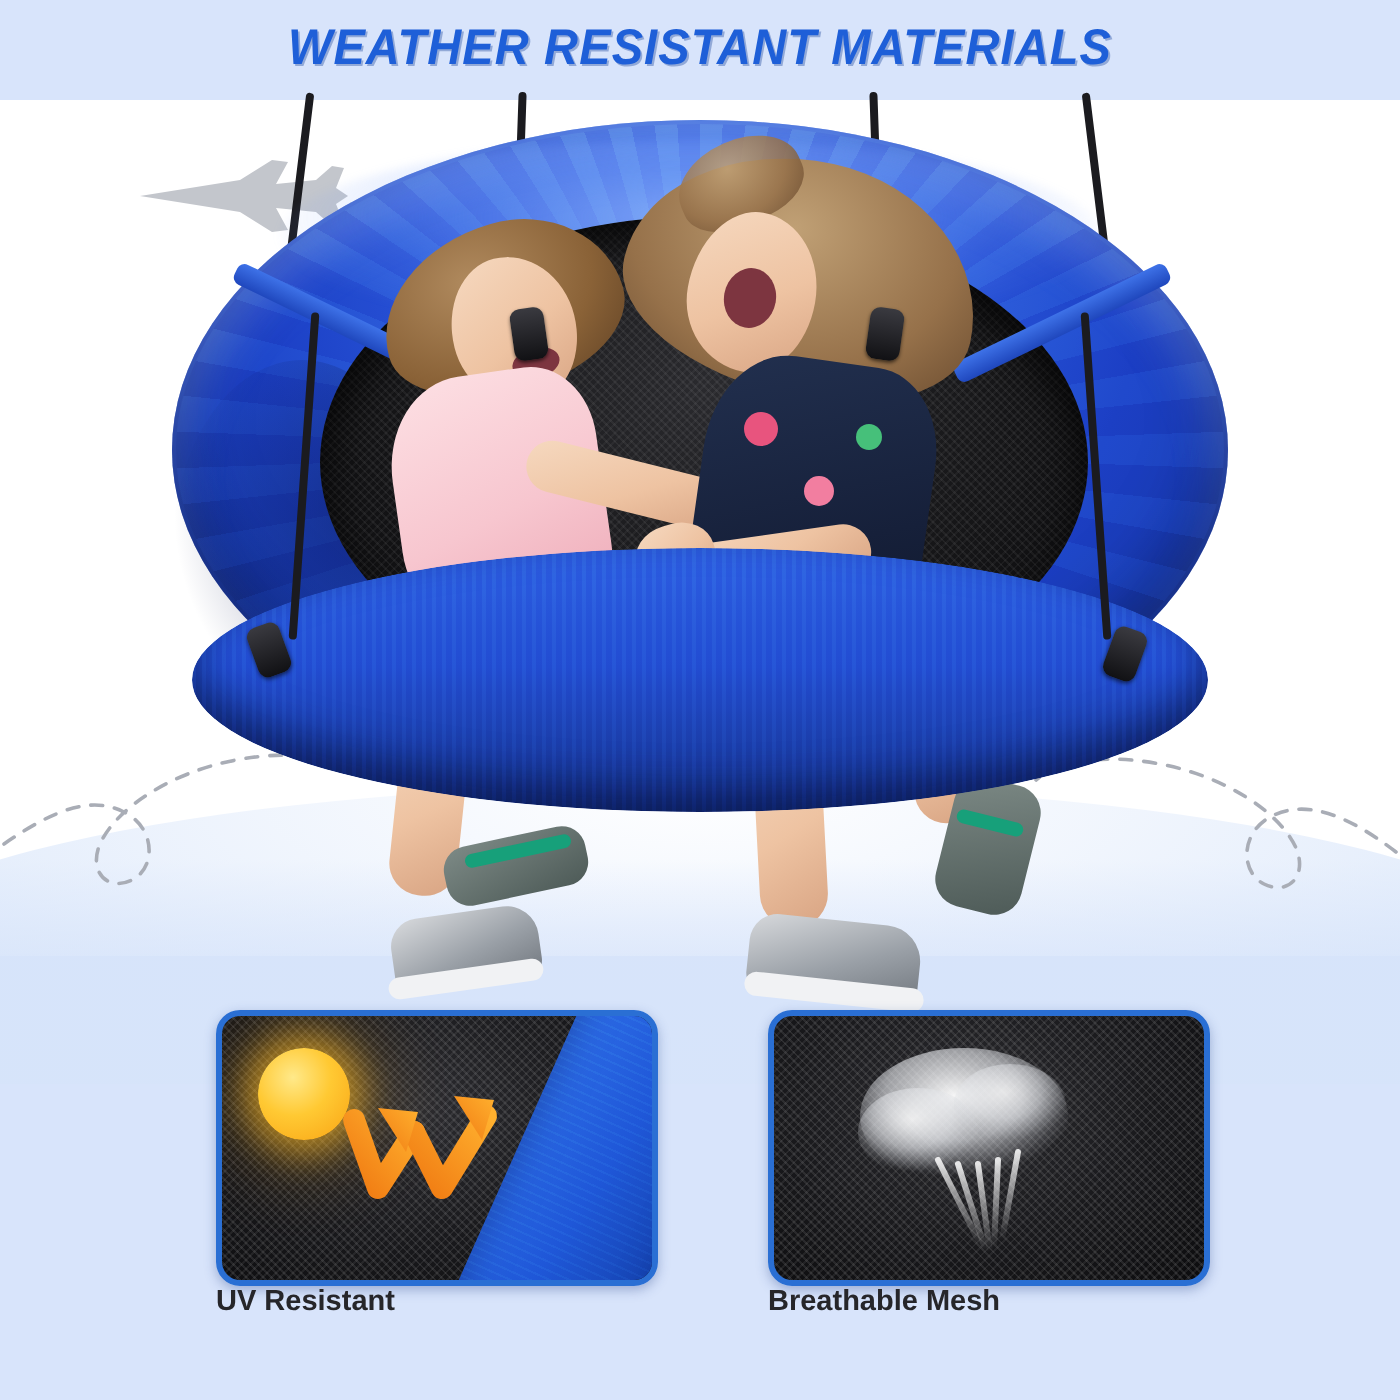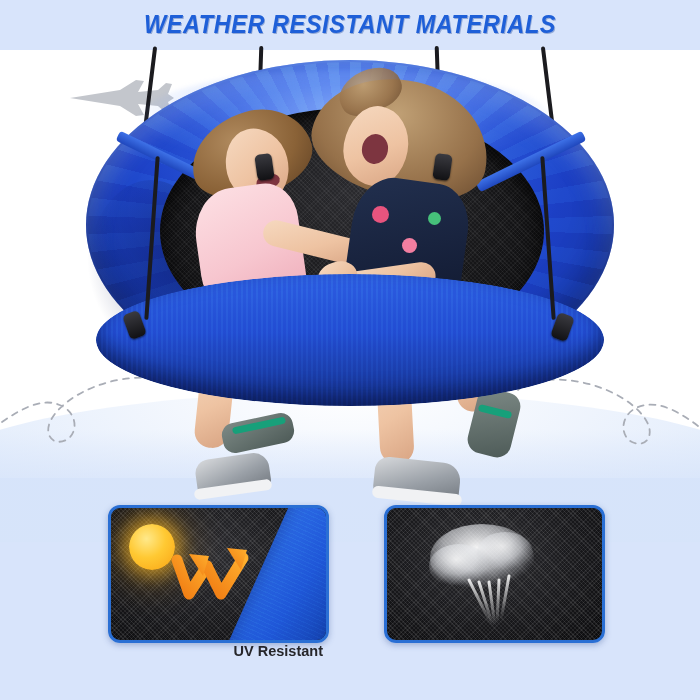--- a/index.html
+++ b/index.html
@@ -137,21 +137,21 @@
     background:
       repeating-linear-gradient(45deg, rgba(255,255,255,.09) 0 1px, rgba(0,0,0,0) 1px 3px),
       repeating-linear-gradient(-45deg, rgba(255,255,255,.07) 0 1px, rgba(0,0,0,0) 1px 3px),
       radial-gradient(ellipse at 45% 35%, #2c2c30 0%, #19191c 55%, #0c0c0e 100%);
     box-shadow:0 2px 6px rgba(40,70,140,.35);
     overflow:hidden;
   }
   .panel-left{left:108px;}
   .panel-right{left:384px;}
   .caption{
-    position:absolute;top:138px;width:215px;text-align:right;
+    position:absolute;top:138px;width:215px;text-align:left;
     font-size:14.5px;font-weight:bold;color:#26262a;
     white-space:nowrap;
   }
   .cap-left{left:108px;}
   .cap-right{left:384px;}
 
   
   .sun{
     position:absolute;left:18px;top:16px;width:46px;height:46px;border-radius:50%;
     background:radial-gradient(circle at 38% 32%,#ffe98a 0%,#ffc933 45%,#f9a313 100%);
@@ -310,15 +310,16 @@
         <ellipse cx="118" cy="44" rx="28" ry="20" fill="url(#pg)" opacity=".7"></ellipse>
         <g stroke="url(#sg)" stroke-width="3" fill="none" stroke-linecap="round">
           <path d="M82 72 L104 116"></path>
           <path d="M92 74 L106 118"></path>
           <path d="M102 74 L108 118"></path>
           <path d="M112 72 L110 116"></path>
           <path d="M122 68 L114 112"></path>
         </g>
       </svg>
     </div>
+    <div class="caption cap-right">Breathable Mesh</div>
   </div>
 
 </div>
 
 </body></html>

